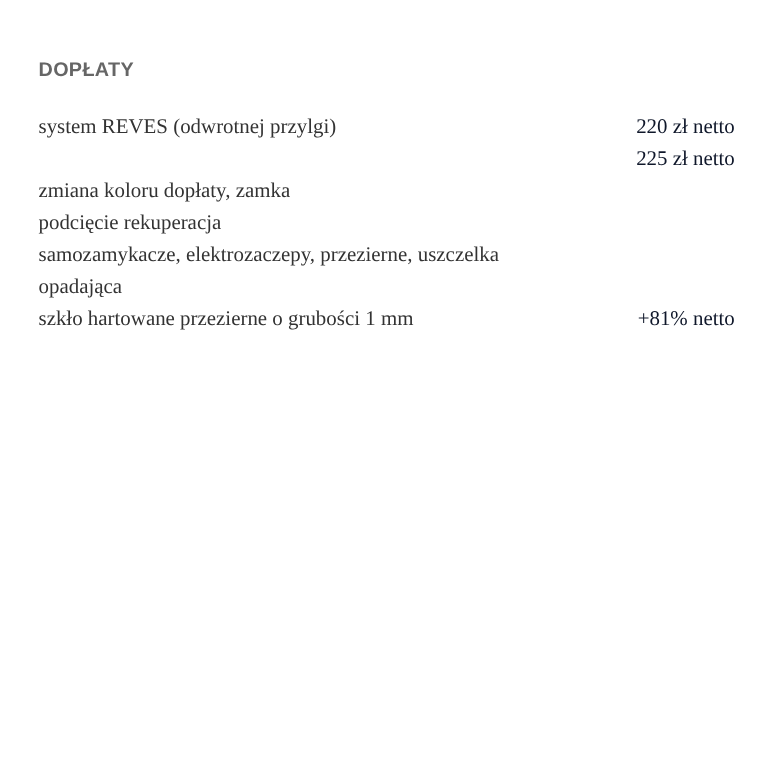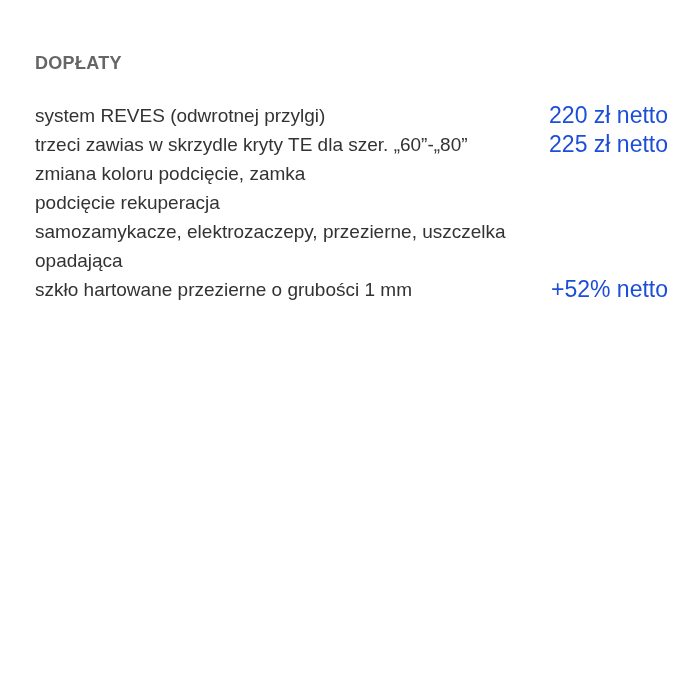--- a/index.html
+++ b/index.html
@@ -22,67 +22,67 @@
     color: #666666;
     line-height: 22px;
     letter-spacing: 0.3px;
     margin-bottom: 27px;
   }
   .rows { width: 100%; }
   .row {
     display: flex;
     justify-content: space-between;
     width: 100%;
+    font-family: Liberation Serif, serif;
   }
   .desc {
     font-size: 19px;
     line-height: 29px;
     color: #333333;
     max-width: 480px;
   }
   .price {
-    font-size: 23px;
+    font-size: 19px;
     line-height: 29px;
-    color: #1d4ed8;
+    color: #0f172a;
     white-space: nowrap;
     text-align: right;
     flex: 1 0 auto;
     padding-left: 10px;
   }
 </style>
 </head>
 <body>
 
 <div class="page">
   <div class="section-title">DOPŁATY</div>
 
   <div class="rows" id="rows">
   <div class="row">
     <div class="desc">system REVES (odwrotnej przylgi)</div>
     <div class="price">220 zł netto</div>
   </div>
 
   <div class="row">
-    <div class="desc">trzeci zawias w skrzydle kryty TE dla szer. „60”-„80”</div>
     <div class="price">225 zł netto</div>
   </div>
 
   <div class="row">
-    <div class="desc">zmiana koloru podcięcie, zamka</div>
+    <div class="desc">zmiana koloru dopłaty, zamka</div>
     <div class="price"></div>
   </div>
 
 
   <div class="row">
     <div class="desc">podcięcie rekuperacja</div>
   </div>
 
   <div class="row">
     <div class="desc">samozamykacze, elektrozaczepy, przezierne, uszczelka opadająca</div>
     <div class="price"></div>
   </div>
 
   <div class="row">
     <div class="desc">szkło hartowane przezierne o grubości 1 mm</div>
-    <div class="price">+52% netto</div>
+    <div class="price">+81% netto</div>
   </div>
 </div>
 </div>
 
 </body></html>

